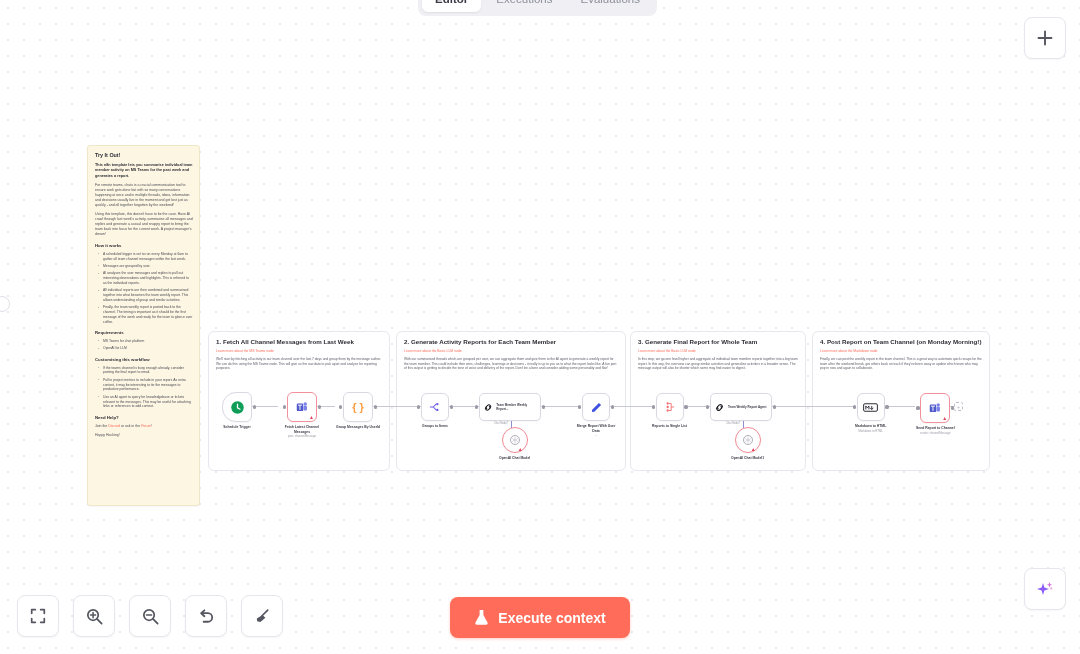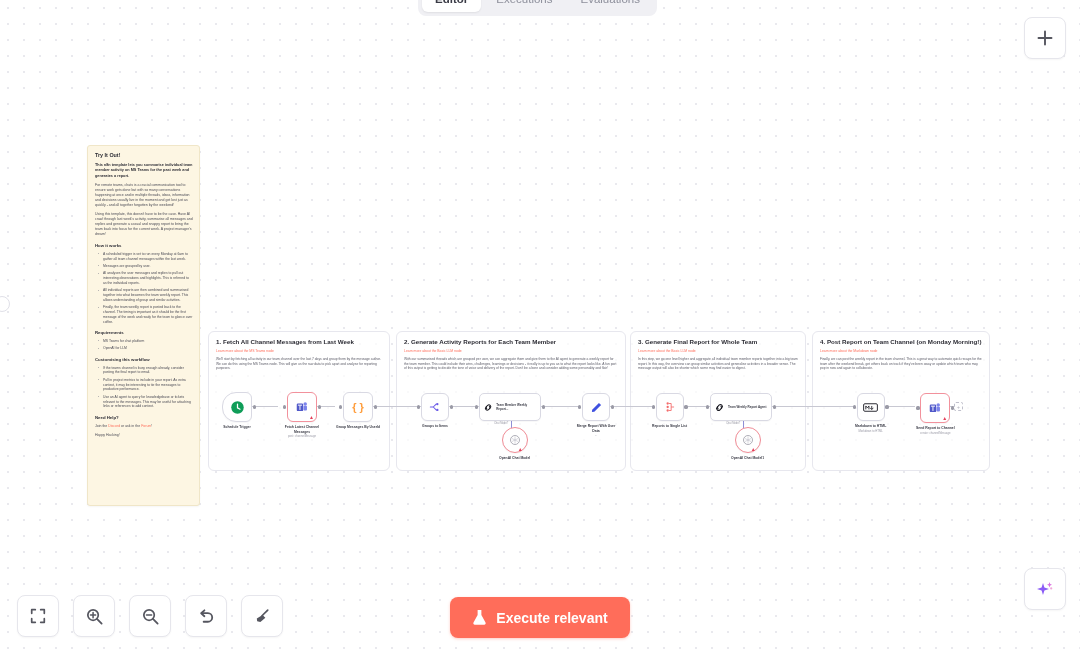--- a/index.html
+++ b/index.html
@@ -419,14 +419,14 @@
       <path d="M15.5 3.2l-6 6" stroke="#55565f" stroke-width="1.8" stroke-linecap="round"></path>
       <path d="M10 8.4l3 3-5.2 4.4-3.4-.8-.4-2.9z" fill="#55565f"></path>
     </svg>
   </div>
 </div>
 
 <button class="exec">
   <svg width="15" height="17" viewBox="0 0 16 18">
     <path d="M6 1h4v5.2l4.4 8.2a1.6 1.6 0 0 1-1.4 2.4H3a1.6 1.6 0 0 1-1.4-2.4L6 6.2z" fill="#ffffff"></path>
   </svg>
-  <span>Execute relevant</span>
+  <span>Execute context</span>
 </button>
 
 </body></html>

